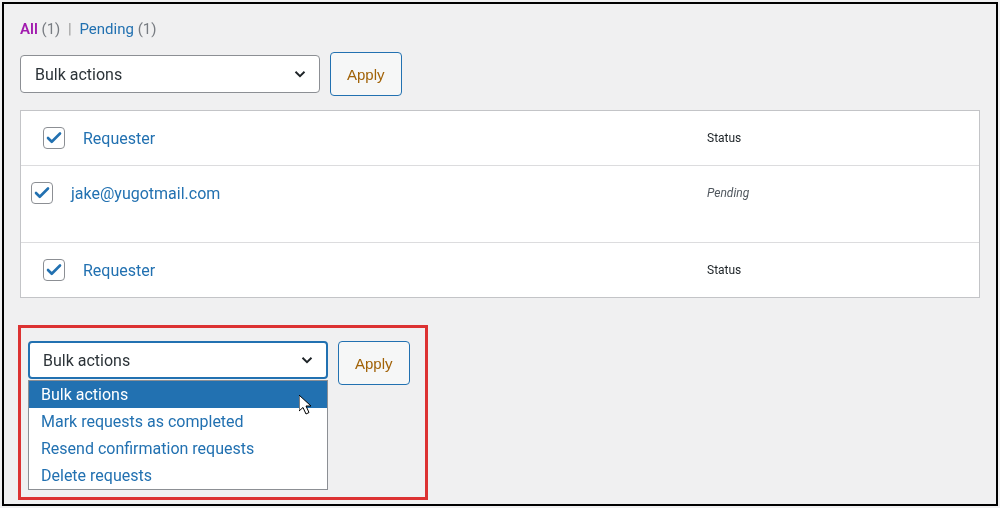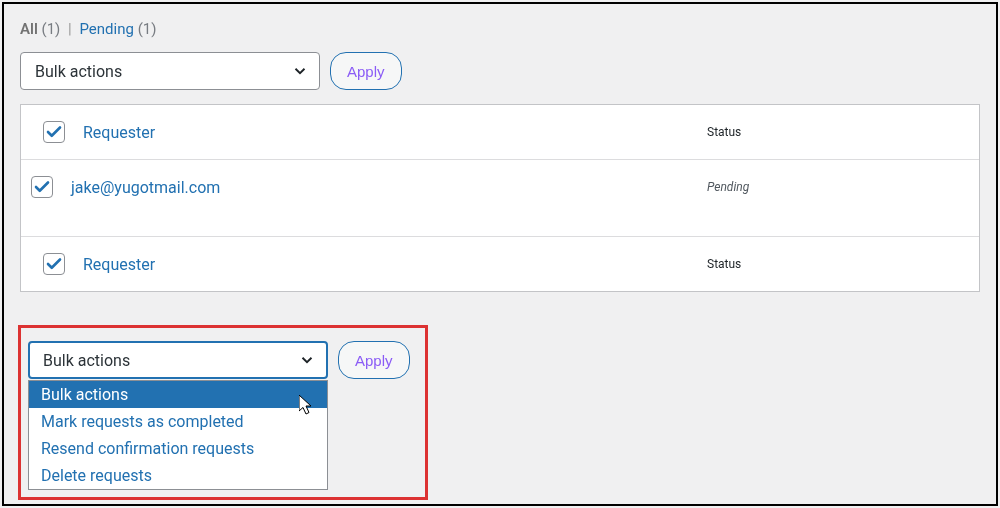--- a/index.html
+++ b/index.html
@@ -23,21 +23,21 @@
       height: 504px;
       padding: 16px;
       position: relative;
     }
     .tabs {
       margin-bottom: 14px;
       font-size: 15px;
     }
     .tab-all {
       font-weight: 600;
-      color: #737373;
+      color: #a21caf;
     }
     .tab-count {
       color: #787c82;
     }
     .tab-sep {
       color: #999;
       margin: 0 4px;
     }
     .tab-pending {
       color: #2271b1;
@@ -80,24 +80,24 @@
       width: 18px;
       height: 18px;
     }
     .chevron-down svg {
       width: 18px;
       height: 18px;
     }
     .apply-btn {
       background: #f6f7f7;
       border: 1px solid #2271b1;
-      color: #8b5cf6;
-      border-radius: 16px;
+      color: #a16207;
+      border-radius: 4px;
       padding: 0 16px;
-      height: 38px;
+      height: 44px;
       font-size: 15px;
       cursor: pointer;
     }
     .table {
       background: #fff;
       border: 1px solid #c3c4c7;
       width: 100%;
     }
     .table-row {
       display: flex;

